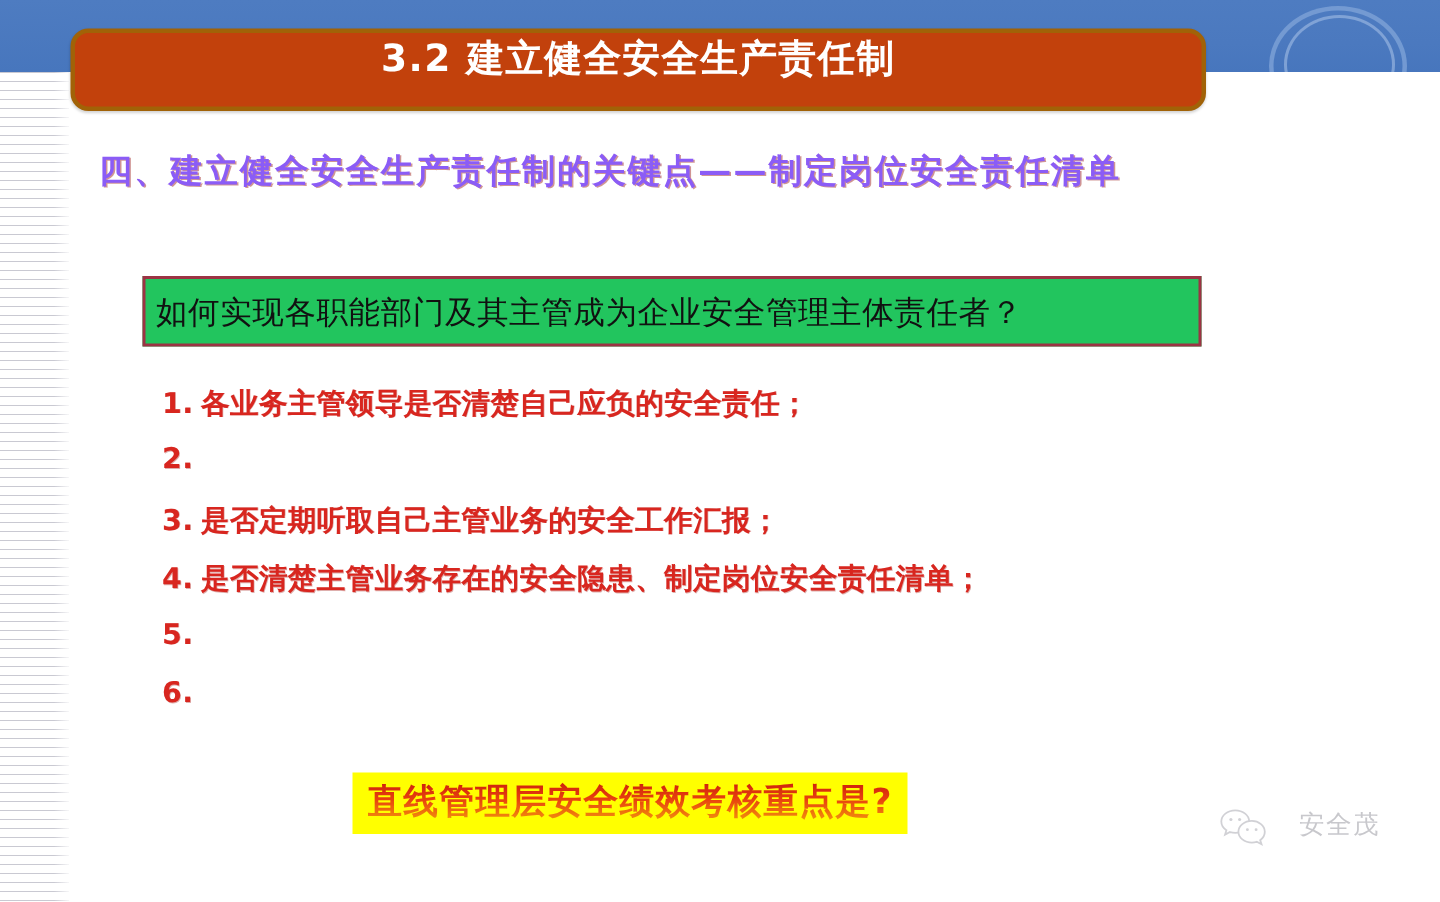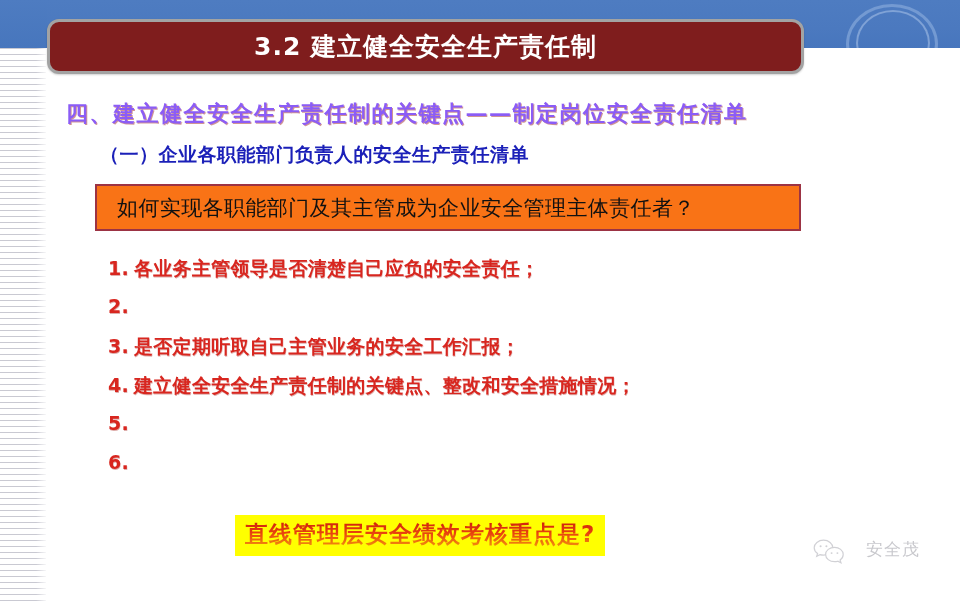--- a/index.html
+++ b/index.html
@@ -94,26 +94,26 @@
     background: linear-gradient(180deg, #4e7cc1 0%, #4776bd 100%);
   }
 
   
   .title-bar {
     position: absolute;
     left: 47px;
     top: 19px;
     width: 757px;
     height: 55px;
-    background: #7f1d1d;
-    border: 3px solid #a3a3a3;
+    background: #c2410c;
+    border: 3px solid #a16207;
     border-radius: 12px;
     box-sizing: border-box;
     display: flex;
-    align-items: center;
+    align-items: flex-start;
     justify-content: center;
     box-shadow: 0 1px 2px rgba(0,0,0,.18);
   }
   .title-text {
     color: #ffffff;
     font-size: 25px;
     font-weight: bold;
     letter-spacing: 1px;
     white-space: nowrap;
     font-family: "DejaVu Sans", "Liberation Sans", sans-serif;
@@ -144,24 +144,24 @@
 
   
   .question-box {
     position: absolute;
     left: 95px;
     top: 184px;
     width: 706px;
     height: 47px;
     border: 2px solid #9c3344;
     box-sizing: border-box;
-    background: #f97316;
+    background: #22c55e;
     display: flex;
     align-items: center;
-    padding-left: 20px;
+    padding-left: 7px;
   }
   .question-text {
     color: #111111;
     font-size: 21px;
     font-weight: normal;
     white-space: nowrap;
     letter-spacing: .4px;
   }
 
   
@@ -252,41 +252,40 @@
   <div class="left-stripes"></div>
   <div class="left-stripes-fade"></div>
   <div class="left-band-blue"></div>
 
   <div class="title-bar">
     <span class="title-text">3.2  建立健全安全生产责任制</span>
   </div>
 
   <div class="heading-red">四、建立健全安全生产责任制的关键点——制定岗位安全责任清单</div>
 
-  <div class="heading-blue">（一）企业各职能部门负责人的安全生产责任清单</div>
 
   <div class="question-box">
     <span class="question-text">如何实现各职能部门及其主管成为企业安全管理主体责任者？</span>
   </div>
 
   <div class="list">
     <div class="list-item">
       <span class="list-num">1.</span>
       <span class="list-label">各业务主管领导是否清楚自己应负的安全责任；</span>
     </div>
     <div class="list-item">
       <span class="list-num">2.</span>
     </div>
     <div class="list-item">
       <span class="list-num">3.</span>
       <span class="list-label">是否定期听取自己主管业务的安全工作汇报；</span>
     </div>
     <div class="list-item">
       <span class="list-num">4.</span>
-      <span class="list-label">建立健全安全生产责任制的关键点、整改和安全措施情况；</span>
+      <span class="list-label">是否清楚主管业务存在的安全隐患、制定岗位安全责任清单；</span>
     </div>
     <div class="list-item">
       <span class="list-num">5.</span>
     </div>
     <div class="list-item">
       <span class="list-num">6.</span>
     </div>
   </div>
 
   <div class="highlight-box">

